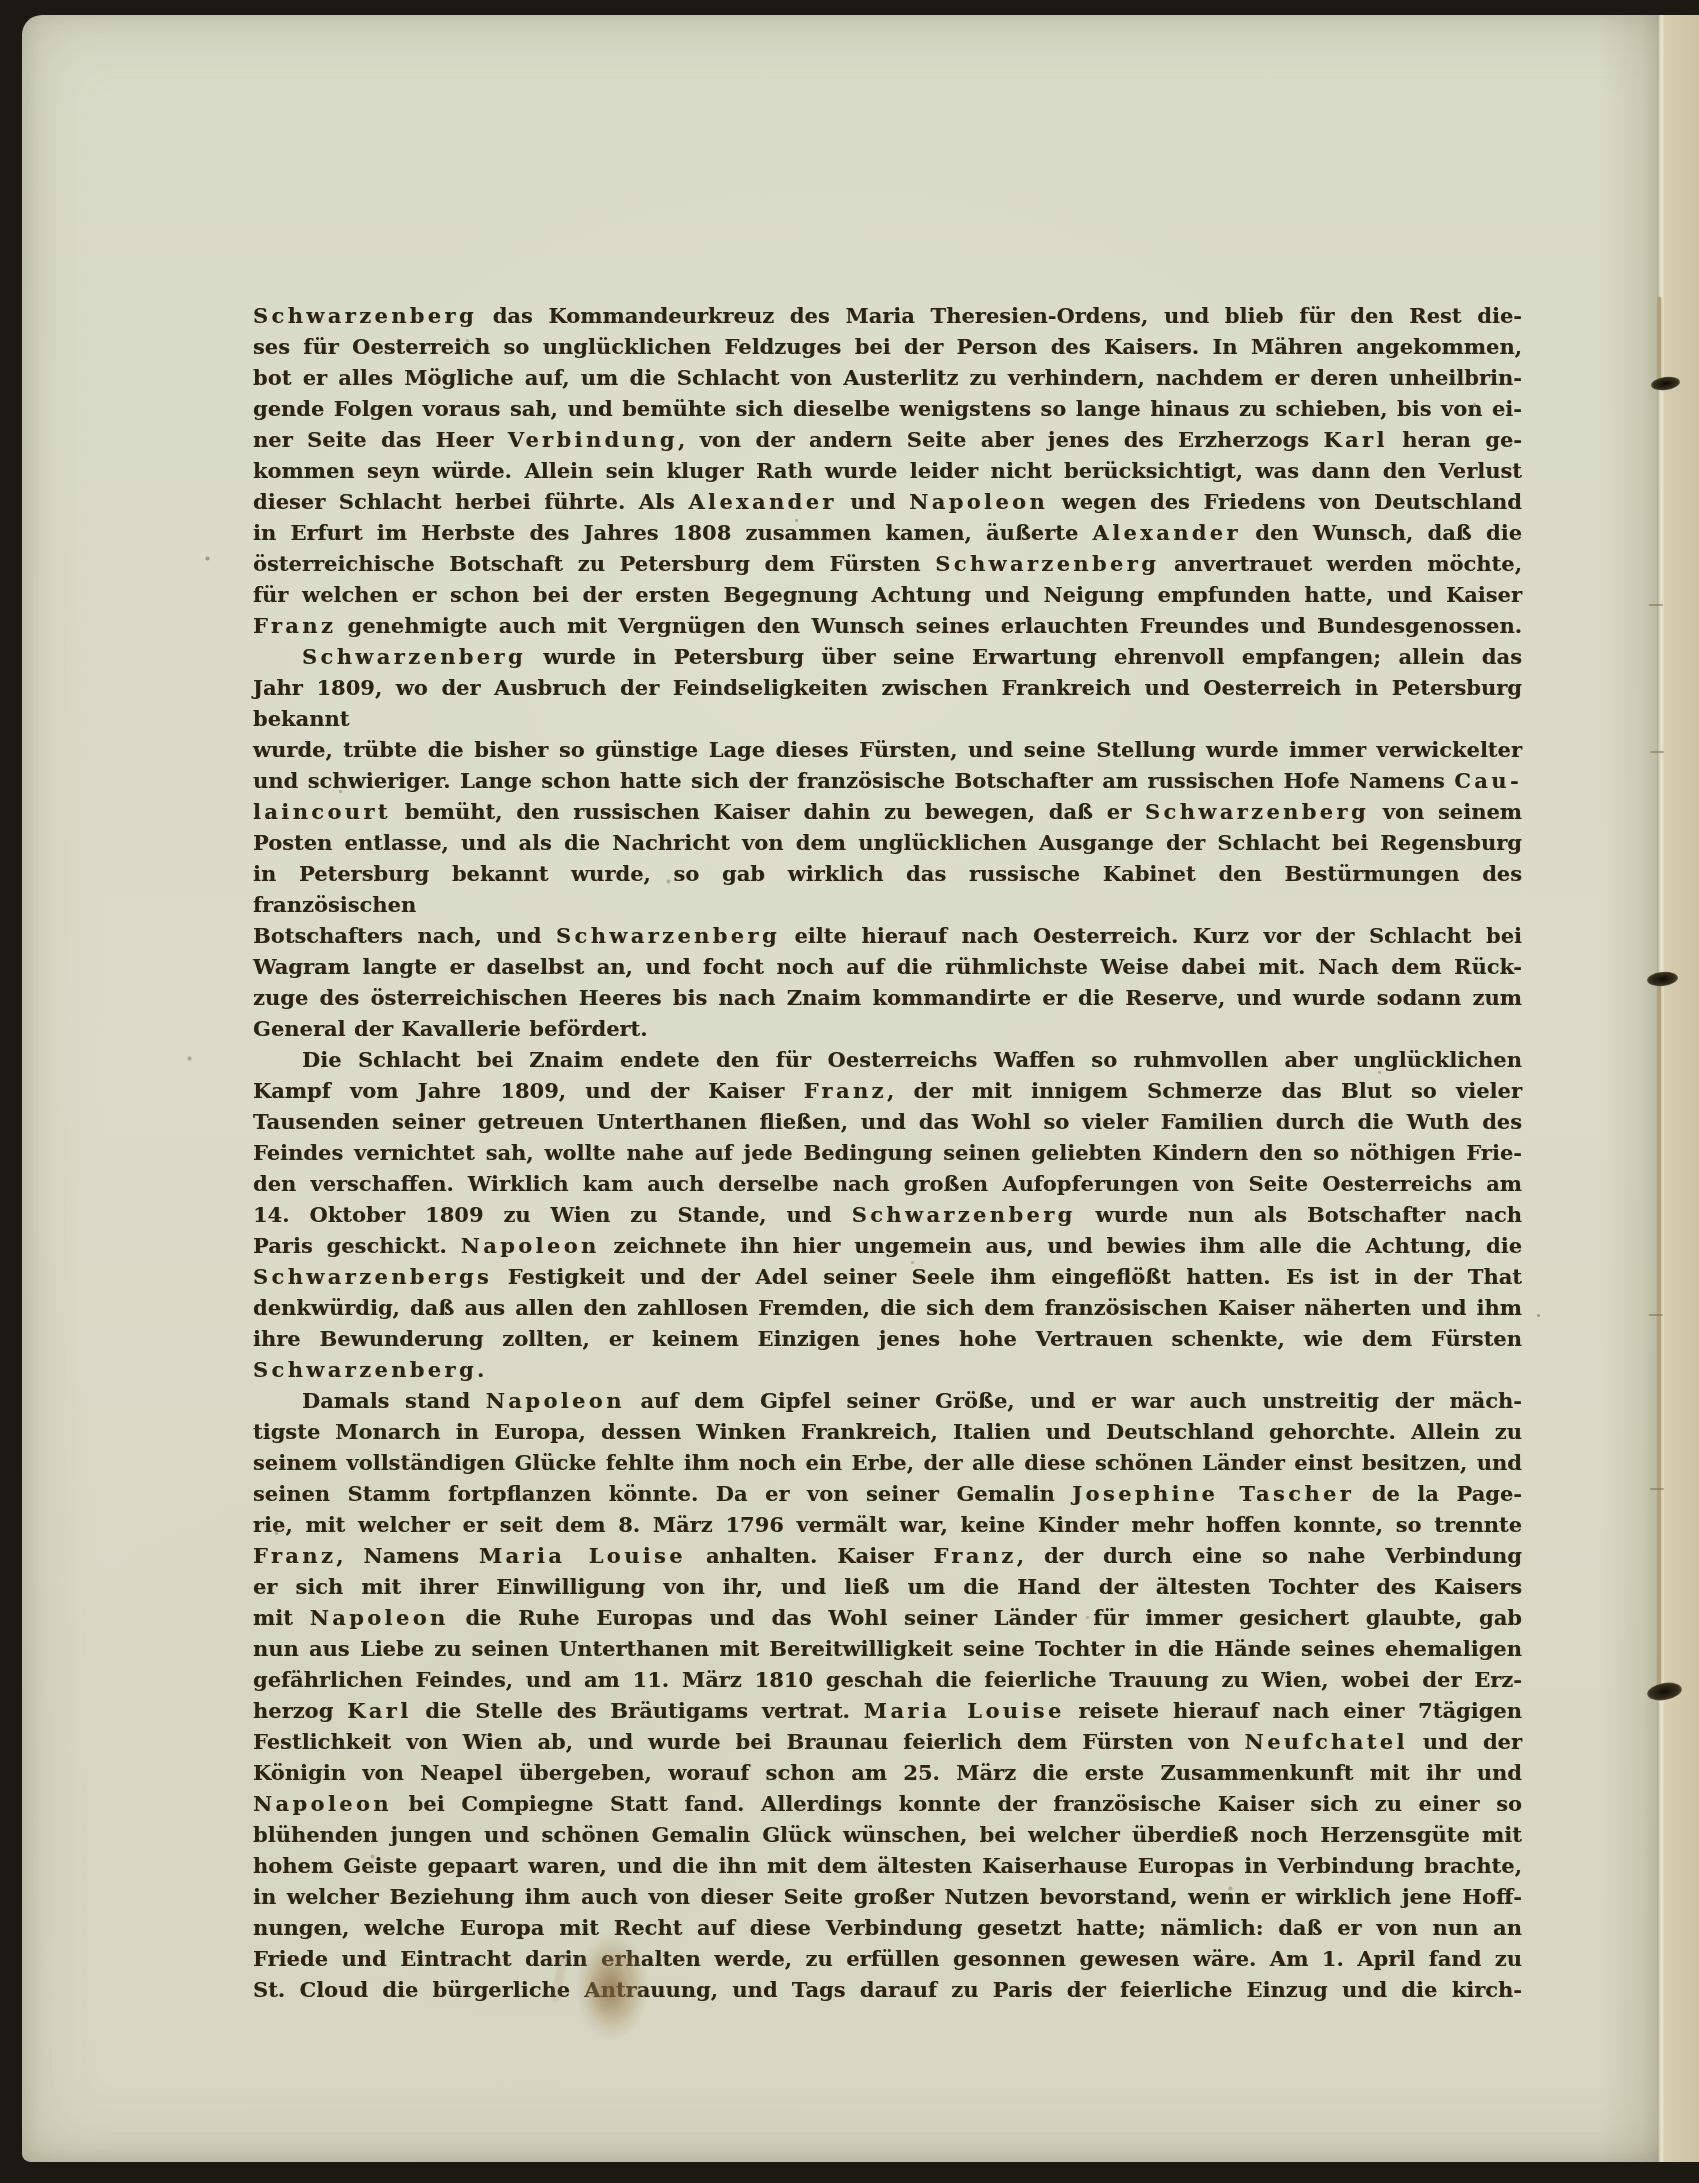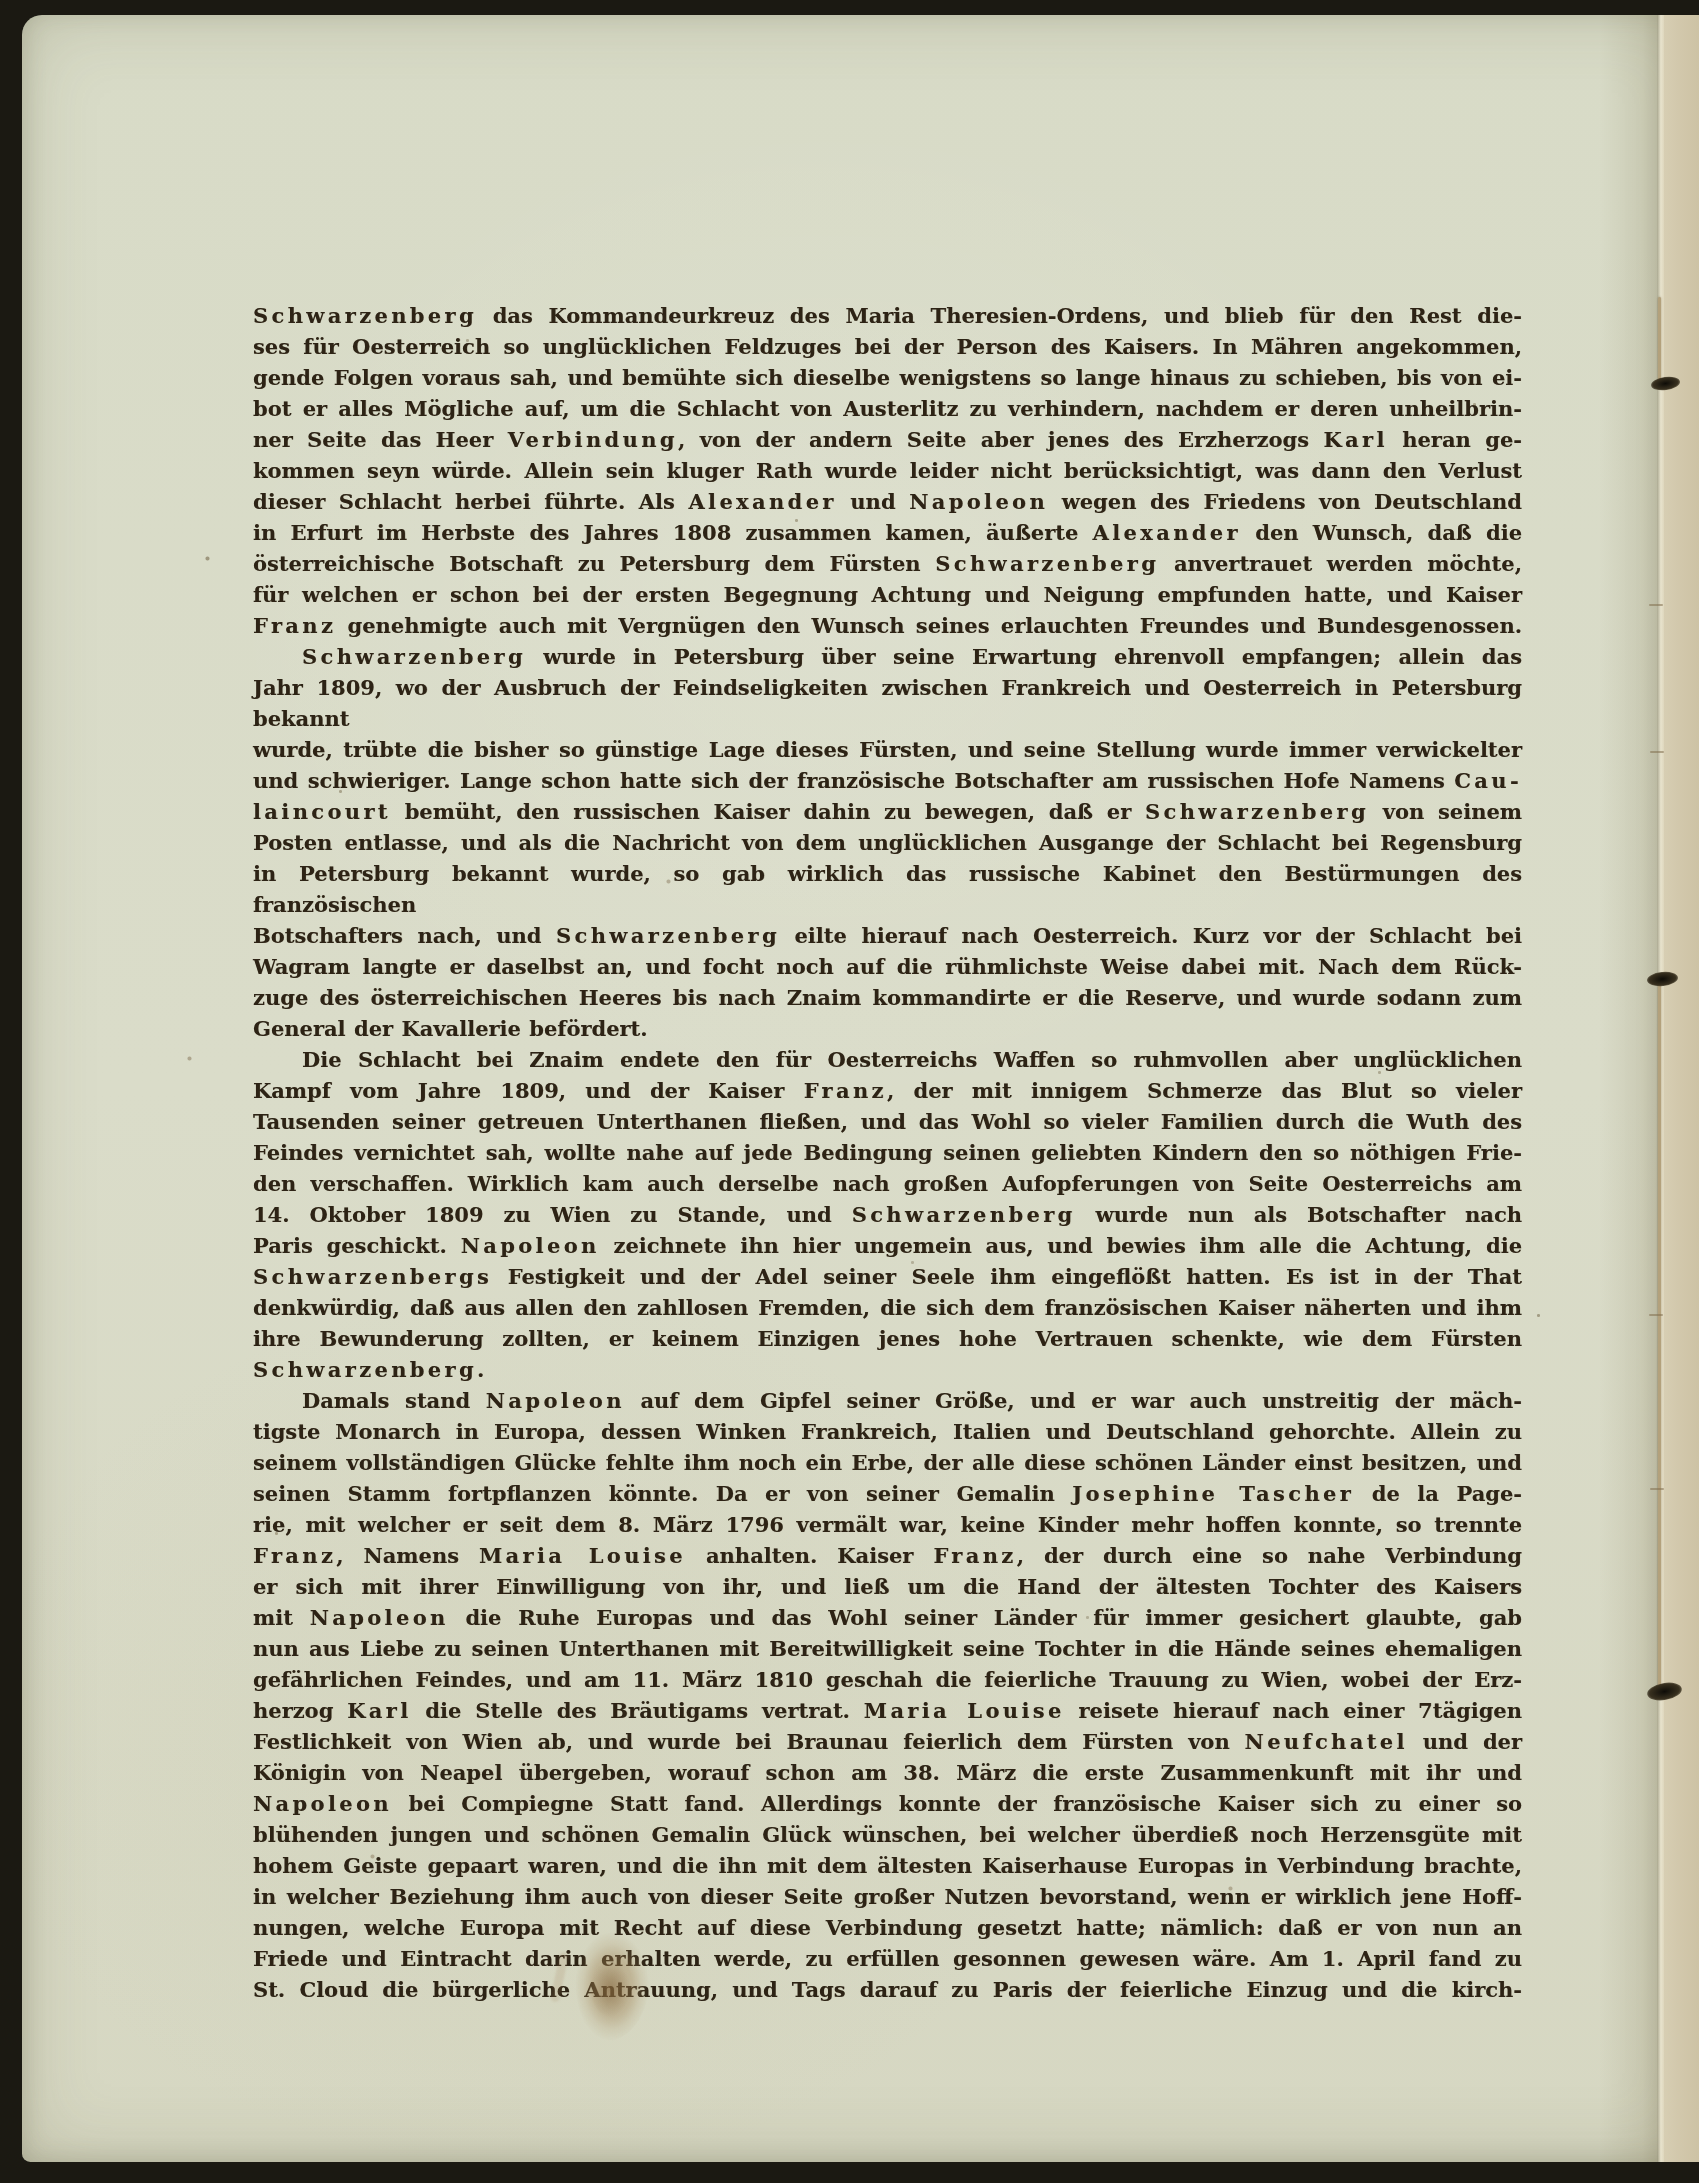--- a/index.html
+++ b/index.html
@@ -152,22 +152,22 @@
 </head>
 <body>
 
 <div class="scan">
   <div class="page">
 
     <div class="page-text">
         <div class="para">
           <div class="line"><span class="sperr">Schwarzenberg</span> das Kommandeurkreuz des Maria Theresien-Ordens, und blieb für den Rest die-</div>
           <div class="line">ses für Oesterreich so unglücklichen Feldzuges bei der Person des Kaisers. In Mähren angekommen,</div>
+          <div class="line">bot er alles Mögliche auf, um die Schlacht von Austerlitz zu verhindern, nachdem er deren unheilbrin-</div>
           <div class="line">gende Folgen voraus sah, und bemühte sich dieselbe wenigstens so lange hinaus zu schieben, bis von ei-</div>
-          <div class="line">bot er alles Mögliche auf, um die Schlacht von Austerlitz zu verhindern, nachdem er deren unheilbrin-</div>
           <div class="line">ner Seite das Heer <span class="sperr">Verbindung</span>, von der andern Seite aber jenes des Erzherzogs <span class="sperr">Karl</span> heran ge-</div>
           <div class="line">kommen seyn würde. Allein sein kluger Rath wurde leider nicht berücksichtigt, was dann den Verlust</div>
           <div class="line">dieser Schlacht herbei führte. Als <span class="sperr">Alexander</span> und <span class="sperr">Napoleon</span> wegen des Friedens von Deutschland</div>
           <div class="line">in Erfurt im Herbste des Jahres 1808 zusammen kamen, äußerte <span class="sperr">Alexander</span> den Wunsch, daß die</div>
           <div class="line">österreichische Botschaft zu Petersburg dem Fürsten <span class="sperr">Schwarzenberg</span> anvertrauet werden möchte,</div>
           <div class="line">für welchen er schon bei der ersten Begegnung Achtung und Neigung empfunden hatte, und Kaiser</div>
           <div class="line"><span class="sperr">Franz</span> genehmigte auch mit Vergnügen den Wunsch seines erlauchten Freundes und Bundesgenossen.</div>
         </div>
         <div class="para indent">
           <div class="line"><span class="sperr">Schwarzenberg</span> wurde in Petersburg über seine Erwartung ehrenvoll empfangen; allein das</div>
@@ -201,21 +201,21 @@
           <div class="line">seinem vollständigen Glücke fehlte ihm noch ein Erbe, der alle diese schönen Länder einst besitzen, und</div>
           <div class="line">seinen Stamm fortpflanzen könnte. Da er von seiner Gemalin <span class="sperr">Josephine Tascher</span> de la Page-</div>
           <div class="line">rie, mit welcher er seit dem 8. März 1796 vermält war, keine Kinder mehr hoffen konnte, so trennte</div>
           <div class="line"><span class="sperr">Franz</span>, Namens <span class="sperr">Maria Louise</span> anhalten. Kaiser <span class="sperr">Franz</span>, der durch eine so nahe Verbindung</div>
           <div class="line">er sich mit ihrer Einwilligung von ihr, und ließ um die Hand der ältesten Tochter des Kaisers</div>
           <div class="line">mit <span class="sperr">Napoleon</span> die Ruhe Europas und das Wohl seiner Länder für immer gesichert glaubte, gab</div>
           <div class="line">nun aus Liebe zu seinen Unterthanen mit Bereitwilligkeit seine Tochter in die Hände seines ehemaligen</div>
           <div class="line">gefährlichen Feindes, und am 11. März 1810 geschah die feierliche Trauung zu Wien, wobei der Erz-</div>
           <div class="line">herzog <span class="sperr">Karl</span> die Stelle des Bräutigams vertrat. <span class="sperr">Maria Louise</span> reisete hierauf nach einer 7tägigen</div>
           <div class="line">Festlichkeit von Wien ab, und wurde bei Braunau feierlich dem Fürsten von <span class="sperr">Neufchatel</span> und der</div>
-          <div class="line">Königin von Neapel übergeben, worauf schon am 38. März die erste Zusammenkunft mit ihr und</div>
+          <div class="line">Königin von Neapel übergeben, worauf schon am 25. März die erste Zusammenkunft mit ihr und</div>
           <div class="line"><span class="sperr">Napoleon</span> bei Compiegne Statt fand. Allerdings konnte der französische Kaiser sich zu einer so</div>
           <div class="line">blühenden jungen und schönen Gemalin Glück wünschen, bei welcher überdieß noch Herzensgüte mit</div>
           <div class="line">hohem Geiste gepaart waren, und die ihn mit dem ältesten Kaiserhause Europas in Verbindung brachte,</div>
           <div class="line">in welcher Beziehung ihm auch von dieser Seite großer Nutzen bevorstand, wenn er wirklich jene Hoff-</div>
           <div class="line">nungen, welche Europa mit Recht auf diese Verbindung gesetzt hatte; nämlich: daß er von nun an</div>
           <div class="line">Friede und Eintracht darin erhalten werde, zu erfüllen gesonnen gewesen wäre. Am 1. April fand zu</div>
           <div class="line">St. Cloud die bürgerliche Antrauung, und Tags darauf zu Paris der feierliche Einzug und die kirch-</div>
         </div>
       </div>
 

